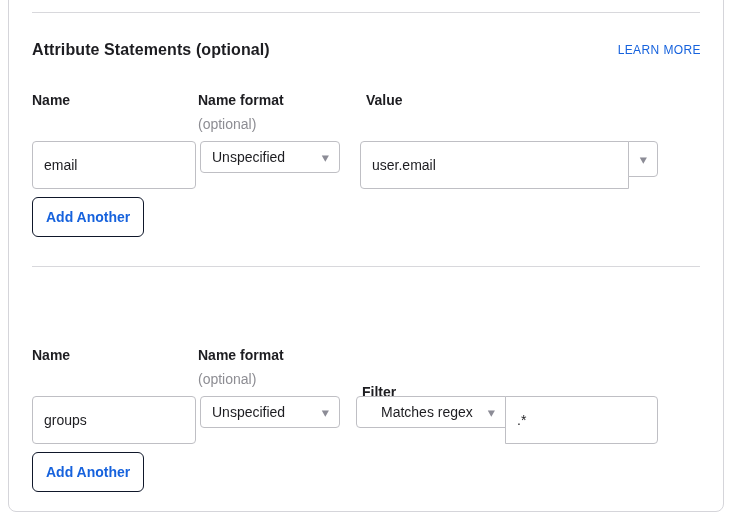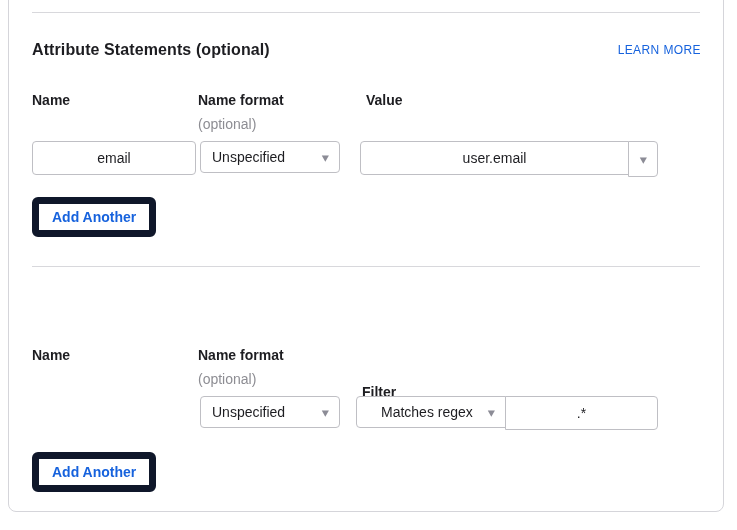--- a/index.html
+++ b/index.html
@@ -11,21 +11,21 @@
     position: relative;
   }
   .card {
     position: absolute;
     left: 8px; top: -24px;
     width: 716px; height: 536px;
     background: #ffffff;
     border: 1px solid #d5d5da;
     border-radius: 8px;
   }
-  .abs { position: absolute; text-align: center; }
+  .abs { position: absolute; }
   .divider {
     position: absolute;
     left: 23px; width: 668px; height: 1px;
     background: #d8d8dc;
   }
   .section-title {
     font-size: 16px;
     font-weight: bold;
     color: #1d1d21;
     letter-spacing: 0.1px;
@@ -40,21 +40,21 @@
   .col-label {
     font-size: 14px;
     font-weight: bold;
     color: #1d1d21;
   }
   .col-optional {
     font-size: 14px;
     color: #8d8d93;
   }
   .text-input {
-    height: 34px;
+    height: 48px;
     border: 1px solid #bfbfc4;
     border-radius: 4px;
     background: #ffffff;
     font-family: "Liberation Sans", sans-serif;
     font-size: 14px;
     color: #1d1d21;
     padding: 0 11px;
     outline: none;
   }
   .select-box {
@@ -84,21 +84,21 @@
     border: 1px solid #bfbfc4;
     border-radius: 0 4px 4px 0;
     background: #ffffff;
     display: flex;
     align-items: center;
     justify-content: center;
     cursor: pointer;
   }
   .add-btn {
     height: 40px;
-    border: 7px solid #0f172a;
+    border: 1px solid #0f172a;
     border-radius: 6px;
     background: #ffffff;
     color: #1662dd;
     font-family: "Liberation Sans", sans-serif;
     font-size: 14px;
     font-weight: bold;
     padding: 0 13px;
     cursor: pointer;
   }
 </style>
@@ -133,20 +133,21 @@
   <button class="abs add-btn" style="left:23px; top:220px;">Add Another</button>
 
   <div class="divider" style="top:289px;"></div>
 
 
   <div class="abs col-label" style="left:23px; top:370px;">Name</div>
   <div class="abs col-label" style="left:189px; top:370px;">Name format</div>
   <div class="abs col-optional" style="left:189px; top:394px;">(optional)</div>
   <div class="abs col-label" style="left:353px; top:370px;margin-top:37px;">Filter</div>
 
+  <input class="abs text-input" style="left: 23px; top: 419px; width: 164px;" type="text" value="groups">
 
   <div class="abs select-box" style="left:191px; top:419px; width:140px;">
     <span>Unspecified</span>
     <span class="caret">▾</span>
   </div>
 
   <div class="abs select-box select-joined-left" style="left:347px; top:419px; width:150px;">
     <span>Matches regex</span>
     <span class="caret">▾</span>
   </div>

